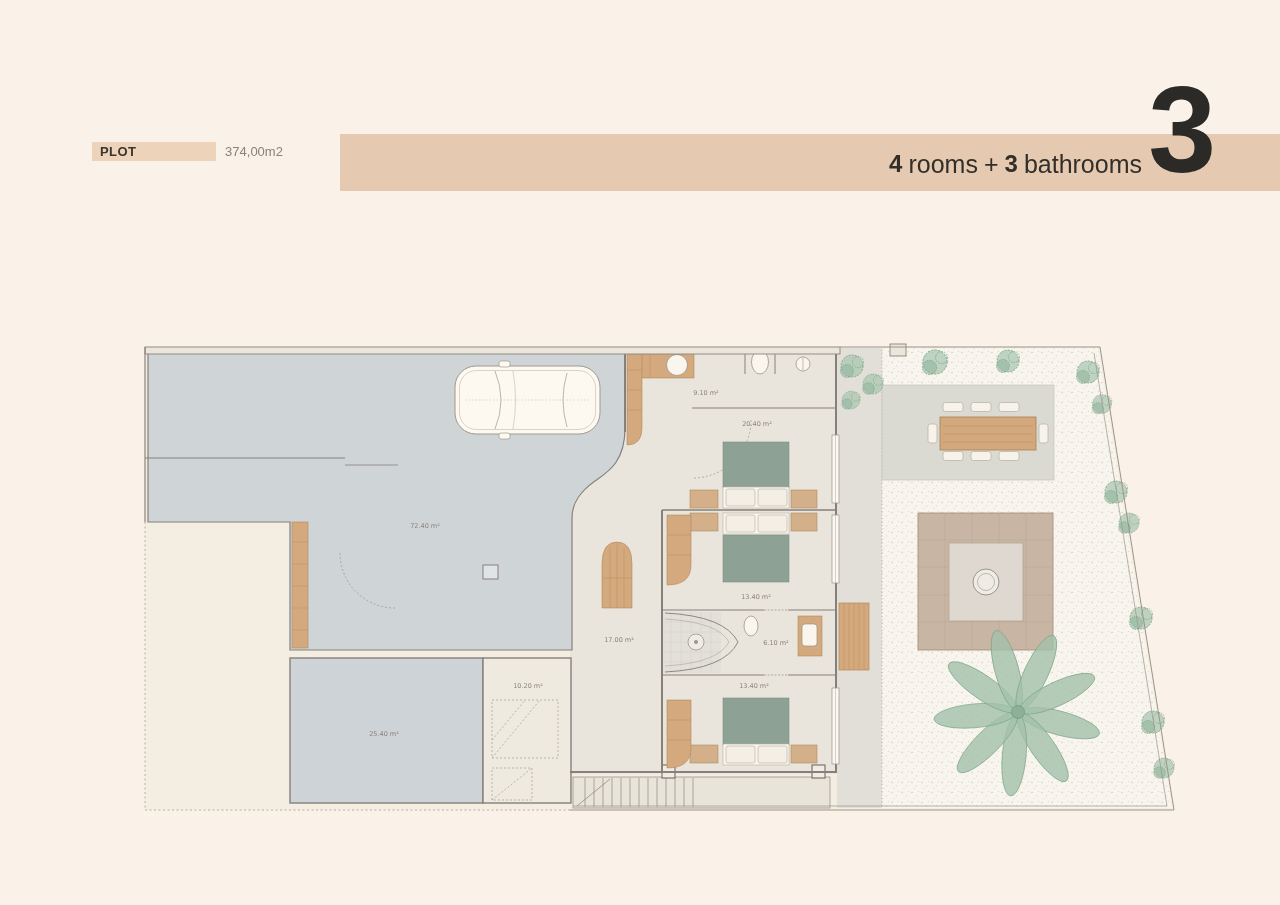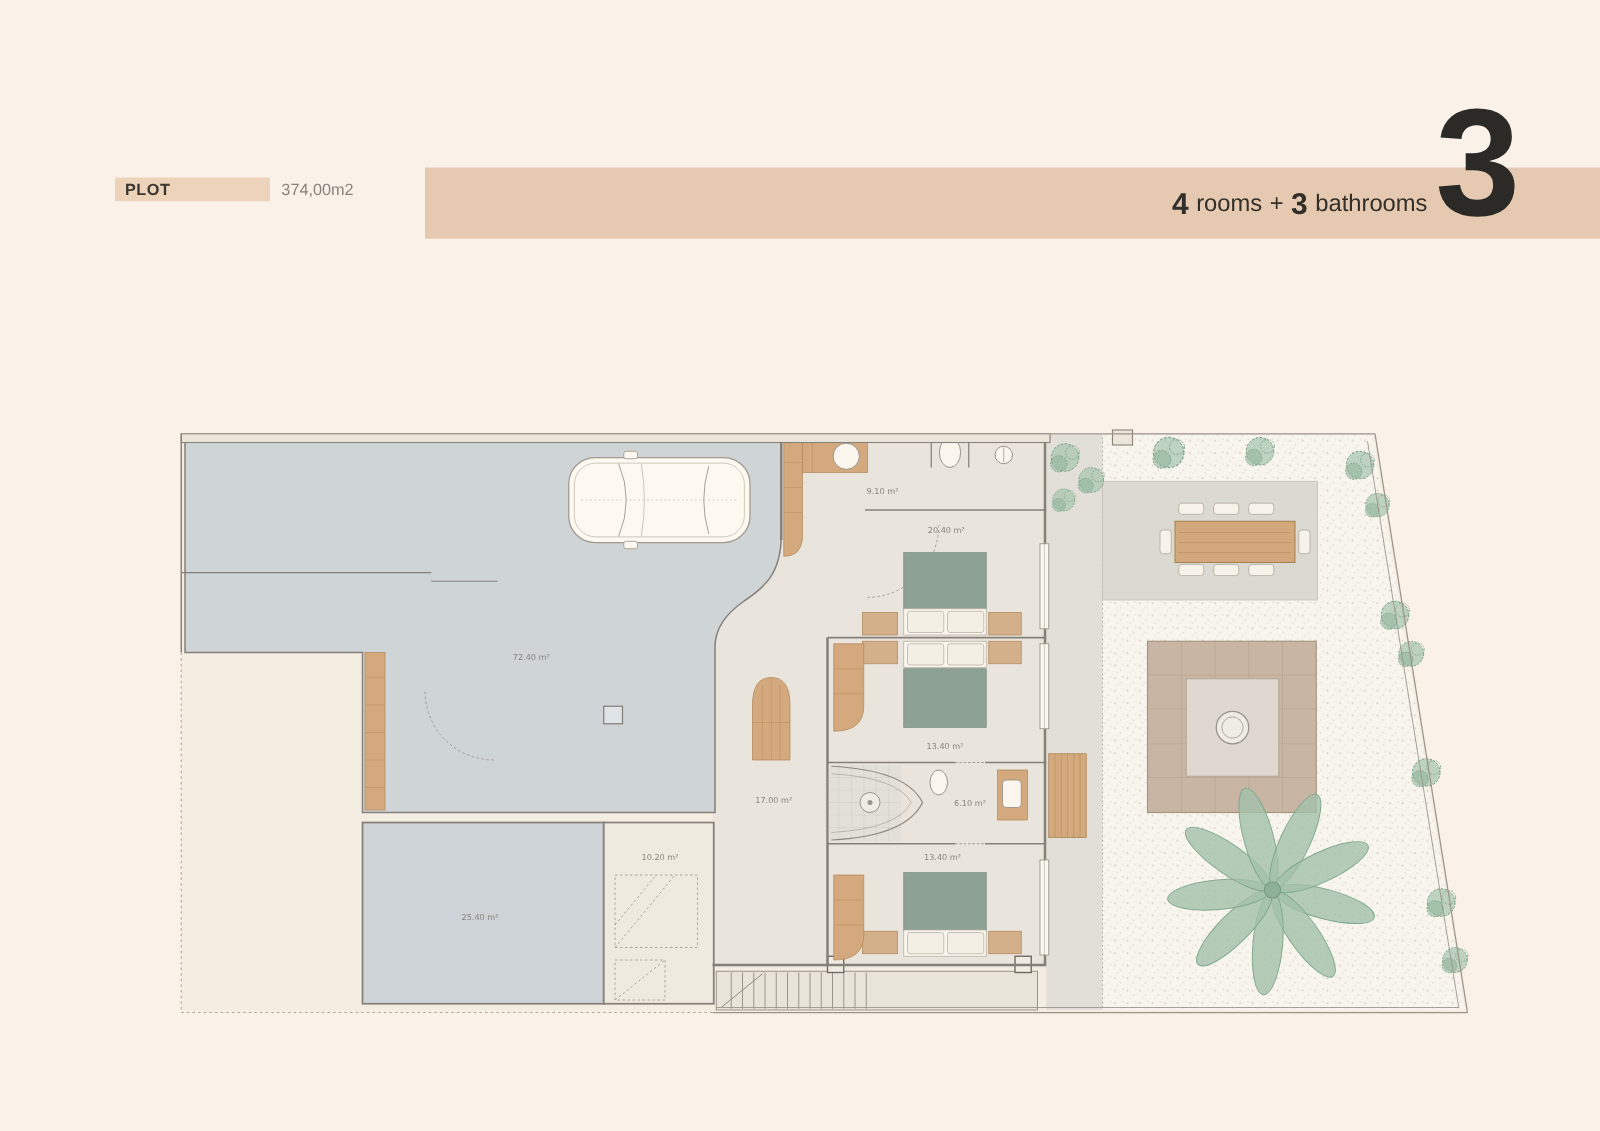--- a/index.html
+++ b/index.html
@@ -13,21 +13,21 @@
   .stat-row:last-child{border-bottom:none;}
   .stat-label{width:116px;padding:2px 0 2px 8px;font-size:13px;font-weight:700;
     color:#3a352f;letter-spacing:.4px;}
   .stat-label.hl{background:#eed3bb;}
   .stat-value{flex:1;text-align:center;font-size:13px;color:#8a827a;}
   
   .band{position:absolute;left:340px;top:134px;width:940px;height:57px;background:#e5cab1;}
   .rooms-line{position:absolute;top:146px;right:138px;height:36px;display:flex;
     align-items:center;gap:6px;color:#322e29;z-index:2;}
   .rooms-line .num{font-size:24px;font-weight:700;}
-  .rooms-line .word{font-size:19px;font-weight:400;}
+  .rooms-line .word{font-size:25px;font-weight:400;}
   .plan-number{position:absolute;top:76px;right:64px;font-size:122px;line-height:.9;
     font-weight:700;color:#2b2a27;z-index:3;}
   
   .plan{position:absolute;left:140px;top:340px;}
   .area-label{font-family:"DejaVu Sans",sans-serif;font-size:6.5px;fill:#8b857b;}
 </style>
 </head>
 <body>
 <div class="page">
 

